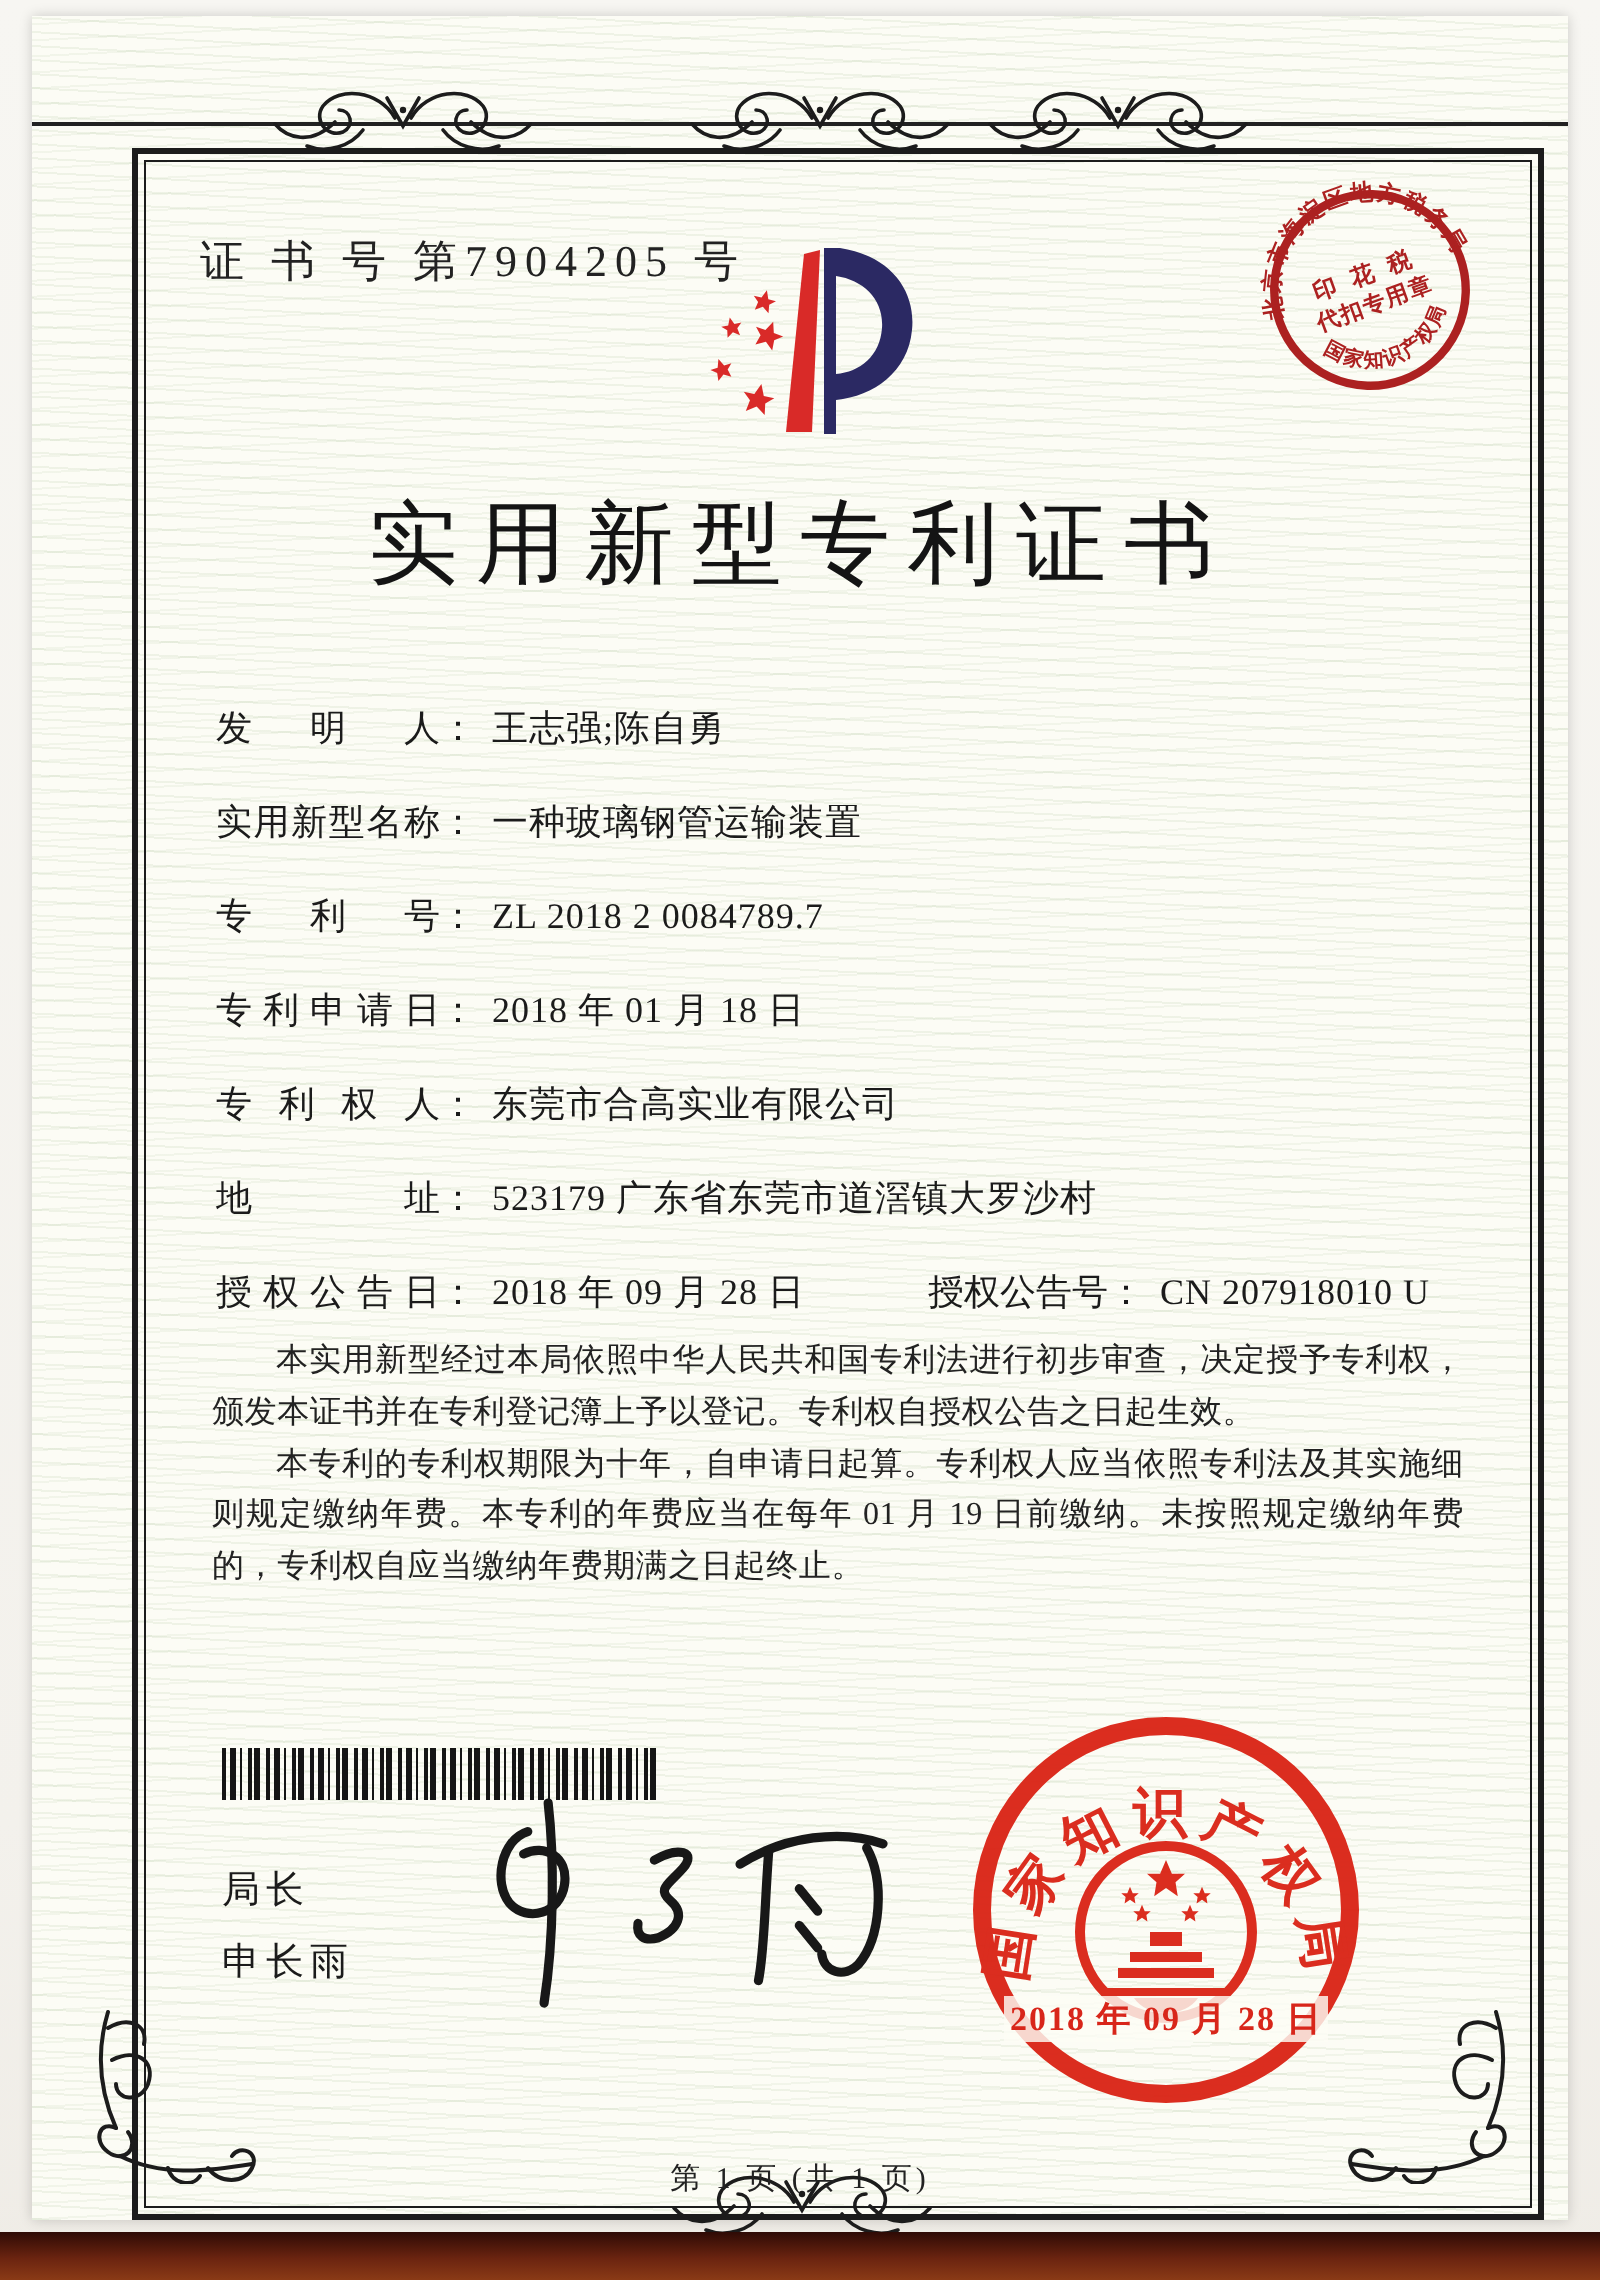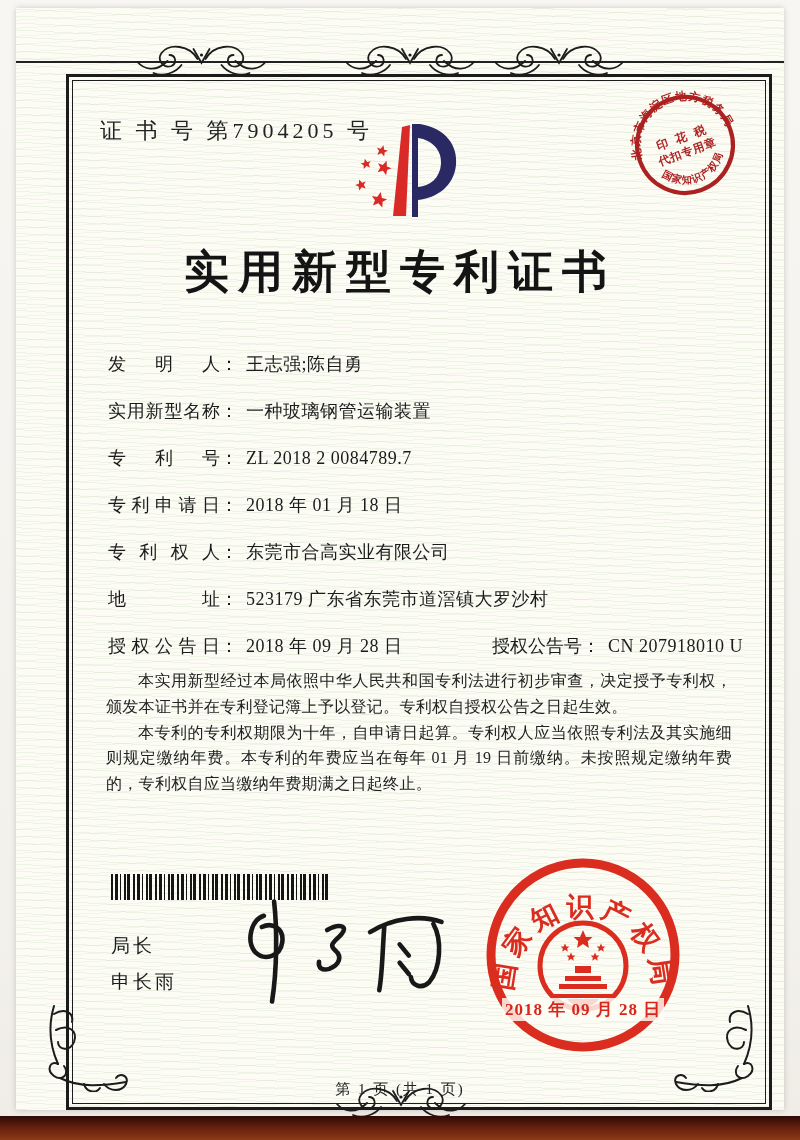--- a/index.html
+++ b/index.html
@@ -34,34 +34,34 @@
 
   .cert-no {
     position:absolute; left:84px; top:108px;
     font-size:22px; letter-spacing:4px; color:#222;
   }
   .tax-stamp { position:absolute; left:606px; top:74px; width:126px; height:126px; opacity:0.94; }
   .logo { position:absolute; left:336px; top:104px; width:112px; height:118px; }
 
   .title {
     position:absolute; left:0; right:0; top:234px; text-align:center;
-    font-size:45px; font-weight:bold; letter-spacing:9px;
+    font-size:45px; font-weight:normal; letter-spacing:9px;
     font-family:"Liberation Serif","DejaVu Serif",serif; color:#141414;
   }
 
   .fields { position:absolute; left:92px; top:344px; width:624px; }
   .frow { position:relative; height:47px; font-size:18px; white-space:nowrap; }
   .flabel {
     display:inline-block; width:112px;
     text-align:justify; text-align-last:justify; text-justify:inter-character;
     vertical-align:top;
   }
   .fcolon { display:inline-block; margin-right:8px; }
   .fvalue { letter-spacing:0.5px; }
-  .grant-pair { position:absolute; left:384px; top:0; }
+  .grant-pair { position:absolute; left:356px; top:0; }
 
   .paras { position:absolute; left:90px; top:660px; width:626px; }
   .paras p {
     font-size:16px; line-height:25.8px; text-indent:2em;
     text-align:justify; color:#222; letter-spacing:0.3px;
   }
 
   .barcode {
     position:absolute; left:95px; top:866px; width:218px; height:26px;
     background:repeating-linear-gradient(90deg,

